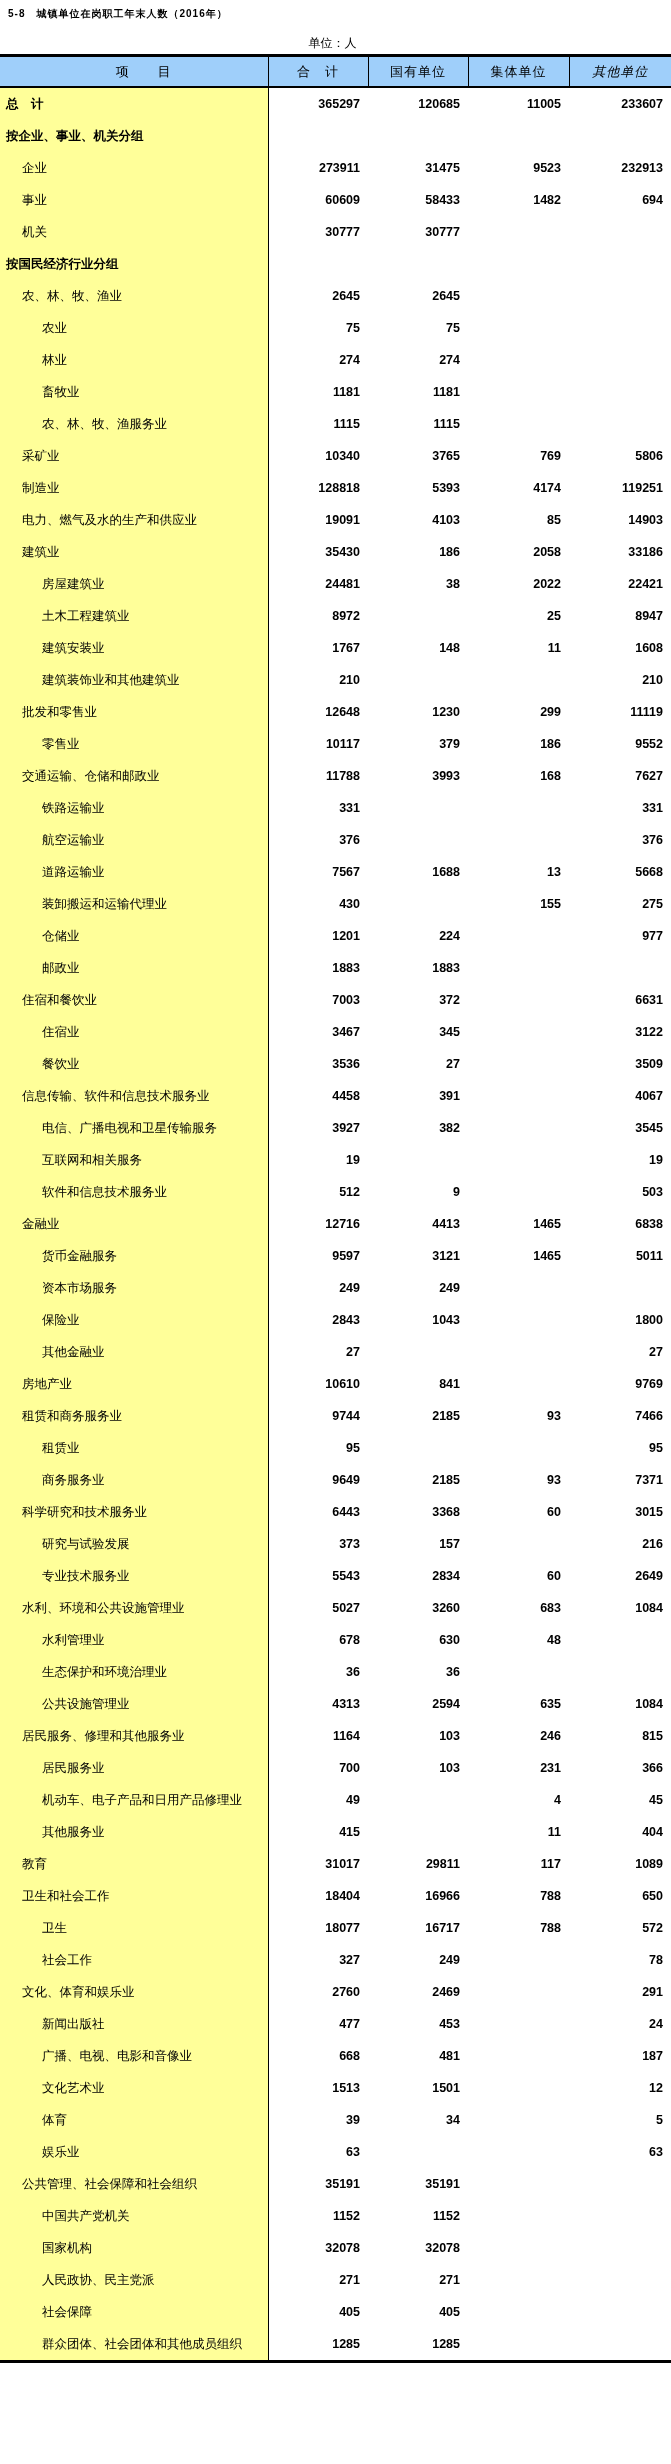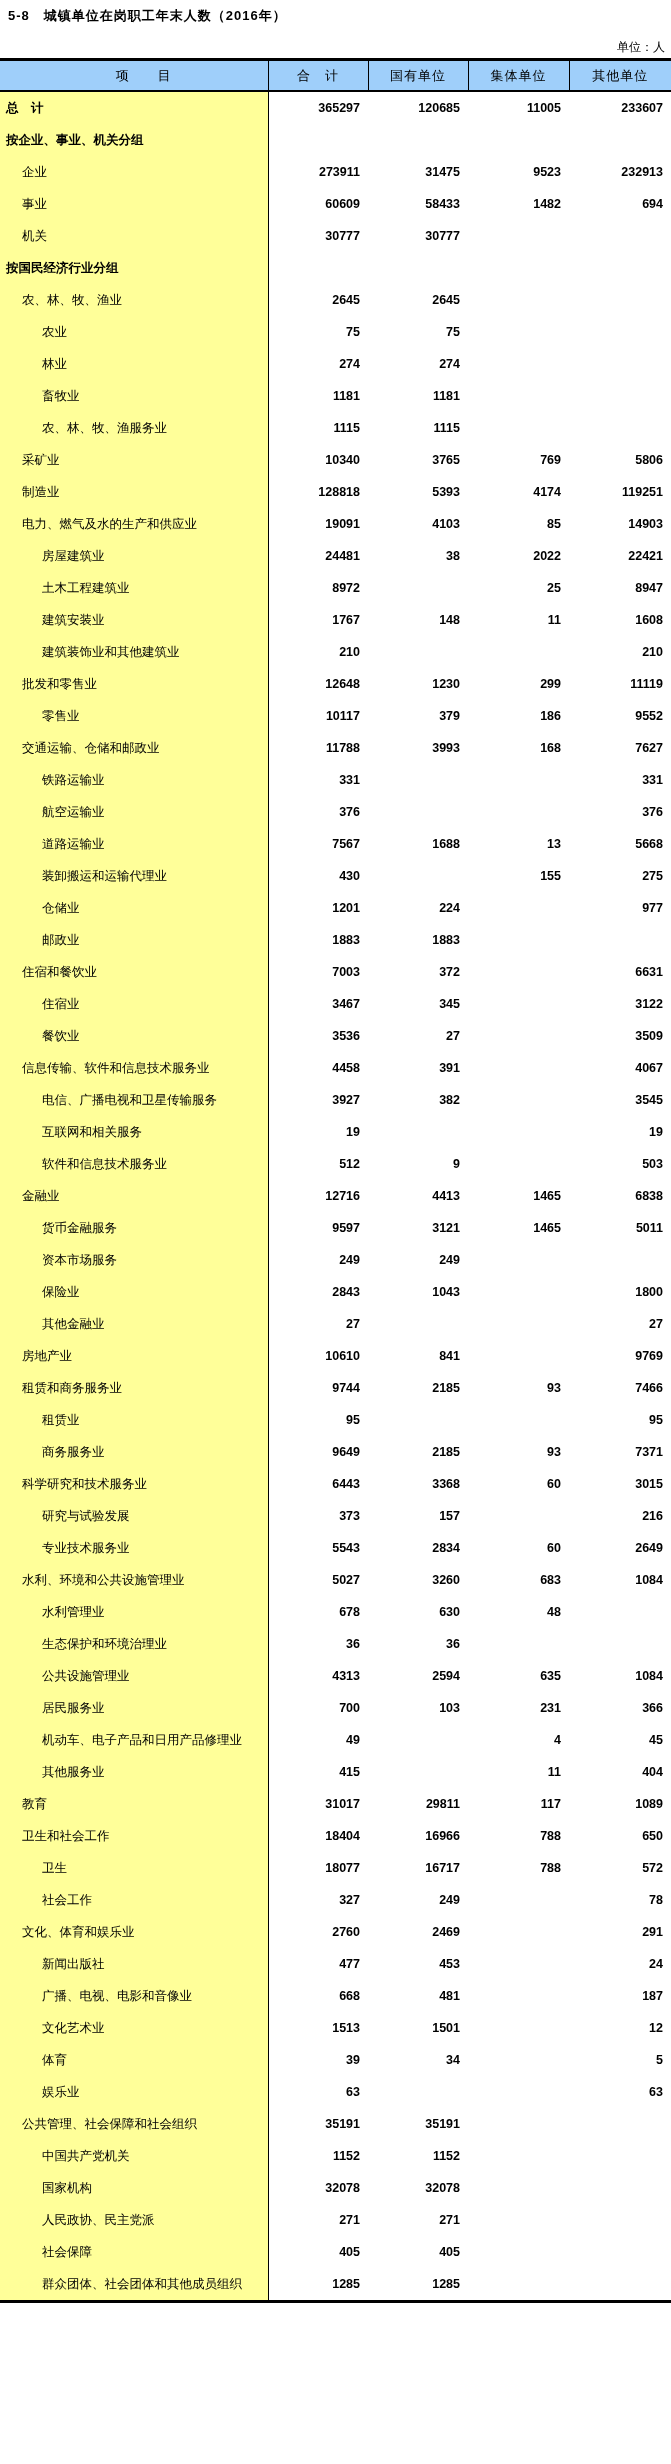--- a/index.html
+++ b/index.html
@@ -3,27 +3,27 @@
 <meta charset="utf-8">
 <style>
   html,body{margin:0;padding:0;background:#ffffff;}
   body{
     width:671px;height:2464px;
     font-family:"Liberation Sans","DejaVu Sans",sans-serif;
     color:#000;
     box-sizing:border-box;
   }
   .page-title{
-    font-size:13px;font-weight:bold;
+    font-size:10px;font-weight:bold;
     padding:7px 0 0 8px;
     letter-spacing:1px;
   }
   .unit-label{
     font-size:12px;
-    text-align:right;
+    text-align:center;
     padding:14px 6px 2px 0;
   }
   table.stat-table{
     border-collapse:collapse;
     table-layout:fixed;
     width:671px;
     border-top:3px solid #000;
     border-bottom:3px solid #000;
   }
   col.c-item{width:268px;}
@@ -36,21 +36,21 @@
     font-size:13px;
     font-weight:normal;
     height:29px;
     border:1px solid #000;
     border-top:none;
     border-bottom:2px solid #000;
     padding:0;
     letter-spacing:1px;
   }
   thead th:first-child{border-left:none;padding-left:20px;}
-  thead th:last-child{border-right:none;}
+  thead th:last-child{border-right:none;font-style:italic;}
   tbody td{
     height:32px;
     padding:0 8px 0 0;
     font-size:12.5px;
     vertical-align:middle;
   }
   tbody td.item{
     background:#ffff99;
     border-right:1px solid #000;
     padding:0 2px 0 6px;
@@ -182,20 +182,27 @@
         <td class="num">119251</td>
       </tr>
       <tr>
         <td class="item indent1">电力、燃气及水的生产和供应业</td>
         <td class="num">19091</td>
         <td class="num">4103</td>
         <td class="num">85</td>
         <td class="num">14903</td>
       </tr>
       <tr>
+        <td class="item indent1">建筑业</td>
+        <td class="num">35430</td>
+        <td class="num">186</td>
+        <td class="num">2058</td>
+        <td class="num">33186</td>
+      </tr>
+      <tr>
         <td class="item indent2">房屋建筑业</td>
         <td class="num">24481</td>
         <td class="num">38</td>
         <td class="num">2022</td>
         <td class="num">22421</td>
       </tr>
       <tr>
         <td class="item indent2">土木工程建筑业</td>
         <td class="num">8972</td>
         <td class="num"></td>
@@ -434,20 +441,27 @@
         <td class="num"></td>
       </tr>
       <tr>
         <td class="item indent2">公共设施管理业</td>
         <td class="num">4313</td>
         <td class="num">2594</td>
         <td class="num">635</td>
         <td class="num">1084</td>
       </tr>
       <tr>
+        <td class="item indent1">居民服务、修理和其他服务业</td>
+        <td class="num">1164</td>
+        <td class="num">103</td>
+        <td class="num">246</td>
+        <td class="num">815</td>
+      </tr>
+      <tr>
         <td class="item indent2">居民服务业</td>
         <td class="num">700</td>
         <td class="num">103</td>
         <td class="num">231</td>
         <td class="num">366</td>
       </tr>
       <tr>
         <td class="item indent2">机动车、电子产品和日用产品修理业</td>
         <td class="num">49</td>
         <td class="num"></td>

